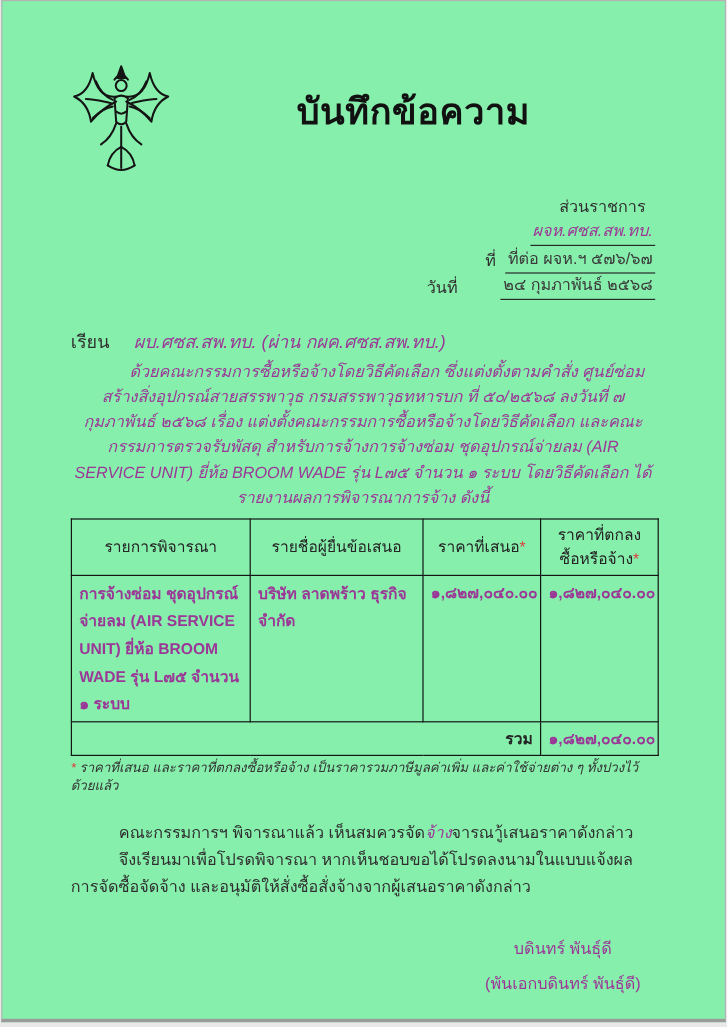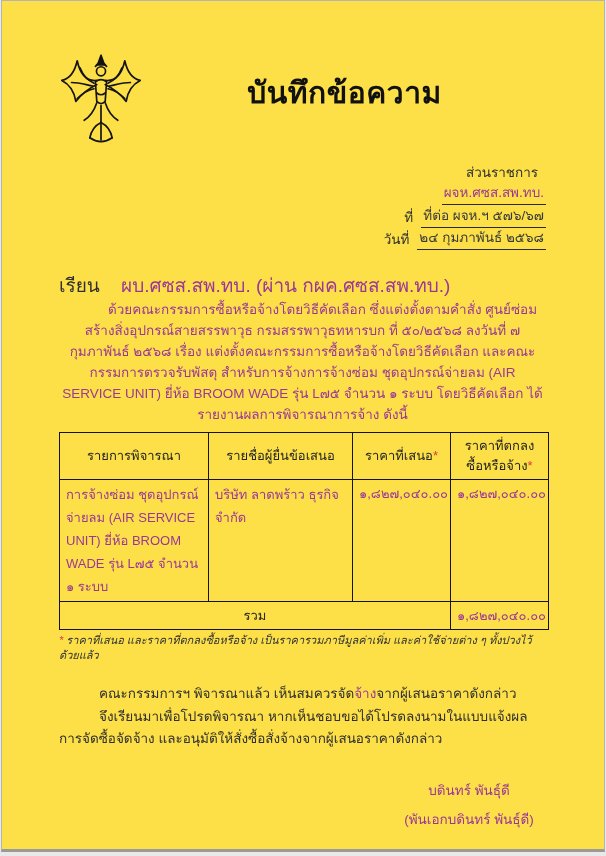--- a/index.html
+++ b/index.html
@@ -1,50 +1,50 @@
 <!DOCTYPE html>
 <html lang="th"><head>
 <meta charset="utf-8">
 <style>
   html,body{margin:0;padding:0;background:#e9e9e9;}
   body{font-family:"Liberation Sans","DejaVu Sans",sans-serif;}
   .page{
     position:relative;width:604px;height:852px;margin:0 auto;
-    background:#fde047;border:1px solid #b4b4b4;border-bottom:3px solid #9a9a9a;
+    background:#86efac;border:1px solid #b4b4b4;border-bottom:3px solid #9a9a9a;
     box-sizing:border-box;overflow:hidden;color:#2f2f2f;
   }
   .content{padding:50px 58px 0 57px;}
   
   .header-row{display:flex;align-items:flex-start;}
   .emblem{width:84px;height:98px;flex:0 0 84px;}
   .title-wrap{flex:1;text-align:center;padding-top:18px;}
   .doc-title{font-size:30px;font-weight:bold;color:#111;letter-spacing:0.5px;}
   
   .fields{margin-top:14px;font-size:13.5px;}
   .field-line{display:flex;align-items:flex-end;line-height:20px;margin-bottom:1px;flex-direction:column;}
   .f-label{color:#2f2f2f;white-space:nowrap;padding-right:8px;}
   .f-underline{flex:1;border-bottom:1px solid #2a2a2a;padding:0 2px 1px 2px;white-space:nowrap;overflow:hidden;}
   .half{display:flex;align-items:flex-end;}
   .half.left{flex:0 0 56%;}
-  .half.right{flex:1;margin-left:22px;}
-  .magenta{color:#9b3897;}
+  .half.right{flex:1;margin-left:22px;gap:28px;}
+  .magenta{color:#9b3897;font-style:italic;}
   .darkval{color:#3a3a3a;text-align:center;}
   
-  .recipient{margin-top:26px;font-size:19px;line-height:20px;}
+  .recipient{margin-top:26px;font-size:15px;line-height:20px;}
   .recipient .f-label{padding-right:16px;}
   .para{font-size:13.5px;line-height:21px;margin-top:3px;text-align:center;}
   .indent{text-indent:40px;}
   
   table.doc-table{border-collapse:collapse;width:100%;margin-top:7px;table-layout:fixed;}
-  table.doc-table th,table.doc-table td{border:1.5px solid #141414;font-size:13px;padding:3px 6px;box-sizing:border-box;}
+  table.doc-table th,table.doc-table td{border:1.5px solid #141414;font-size:13px;padding:3px 6px;box-sizing:border-box;font-weight:bold;}
   table.doc-table th{font-weight:normal;text-align:center;line-height:20px;height:40px;vertical-align:middle;color:#242424;}
   td.item-cell{vertical-align:top;line-height:23px;color:#9b3897;padding-top:5px;height:112px;}
   td.bidder-cell{vertical-align:top;line-height:23px;color:#9b3897;padding-top:5px;}
   td.price-cell{vertical-align:top;text-align:right;color:#9b3897;padding-top:5px;}
-  td.total-label-cell{text-align:center;color:#242424;height:22px;}
+  td.total-label-cell{text-align:right;color:#242424;height:22px;}
   td.total-value-cell{text-align:right;color:#9b3897;}
   .red{color:#e03a3a;}
   .footnote{font-size:11px;color:#333;margin-top:3px;line-height:15px;font-style:italic;}
   
   .closing-block{margin-top:20px;font-size:13.5px;line-height:22px;}
   .closing-block p{margin:0 0 1px 0;}
   
   .signature{margin-top:26px;margin-left:295px;width:230px;text-align:center;
     color:#9b3897;font-size:13.5px;line-height:29px;}
 </style>
@@ -145,21 +145,21 @@
           <td class="total-value-cell">๑,๘๒๗,๐๔๐.๐๐</td>
         </tr>
       </tbody>
     </table>
 
     <div class="footnote">
       <span class="red">*</span><span> ราคาที่เสนอ และราคาที่ตกลงซื้อหรือจ้าง เป็นราคารวมภาษีมูลค่าเพิ่ม และค่าใช้จ่ายต่าง ๆ ทั้งปวงไว้ด้วยแล้ว</span>
     </div>
 
     <div class="closing-block">
-      <p class="indent"><span>คณะกรรมการฯ พิจารณาแล้ว เห็นสมควรจัด</span><span class="magenta">จ้าง</span><span>จากผู้เสนอราคาดังกล่าว</span></p>
+      <p class="indent"><span>คณะกรรมการฯ พิจารณาแล้ว เห็นสมควรจัด</span><span class="magenta">จ้าง</span><span>จารณาู้เสนอราคาดังกล่าว</span></p>
       <p class="indent"><span>จึงเรียนมาเพื่อโปรดพิจารณา หากเห็นชอบขอได้โปรดลงนามในแบบแจ้งผลการจัดซื้อจัดจ้าง และอนุมัติให้สั่งซื้อสั่งจ้างจากผู้เสนอราคาดังกล่าว</span></p>
     </div>
 
     <div class="signature">
       <div>บดินทร์ พันธุ์ดี</div>
       <div>(พันเอกบดินทร์ พันธุ์ดี)</div>
 
     </div>
 
   </div>

